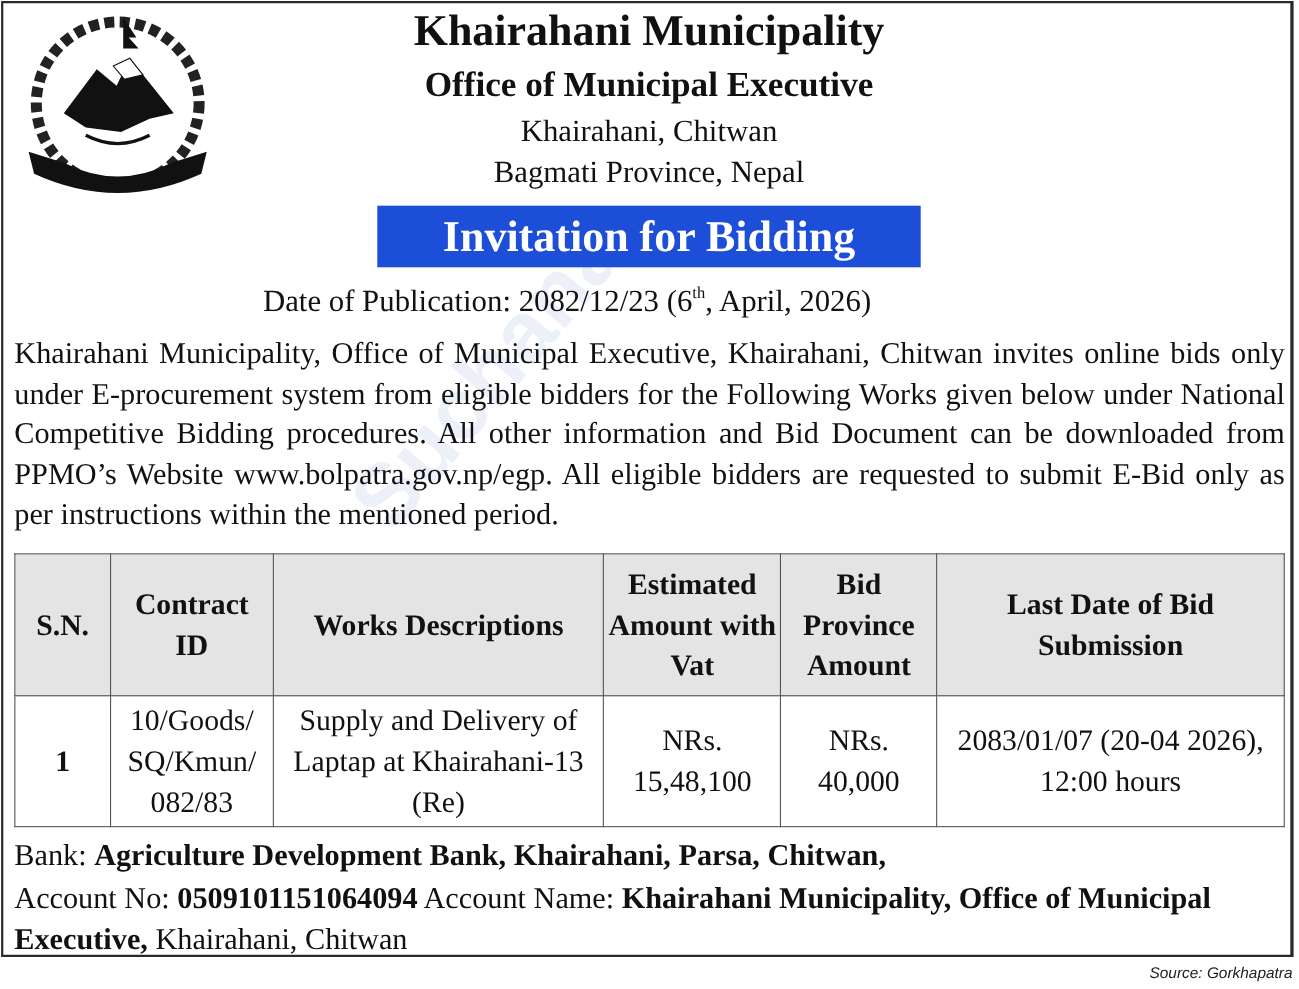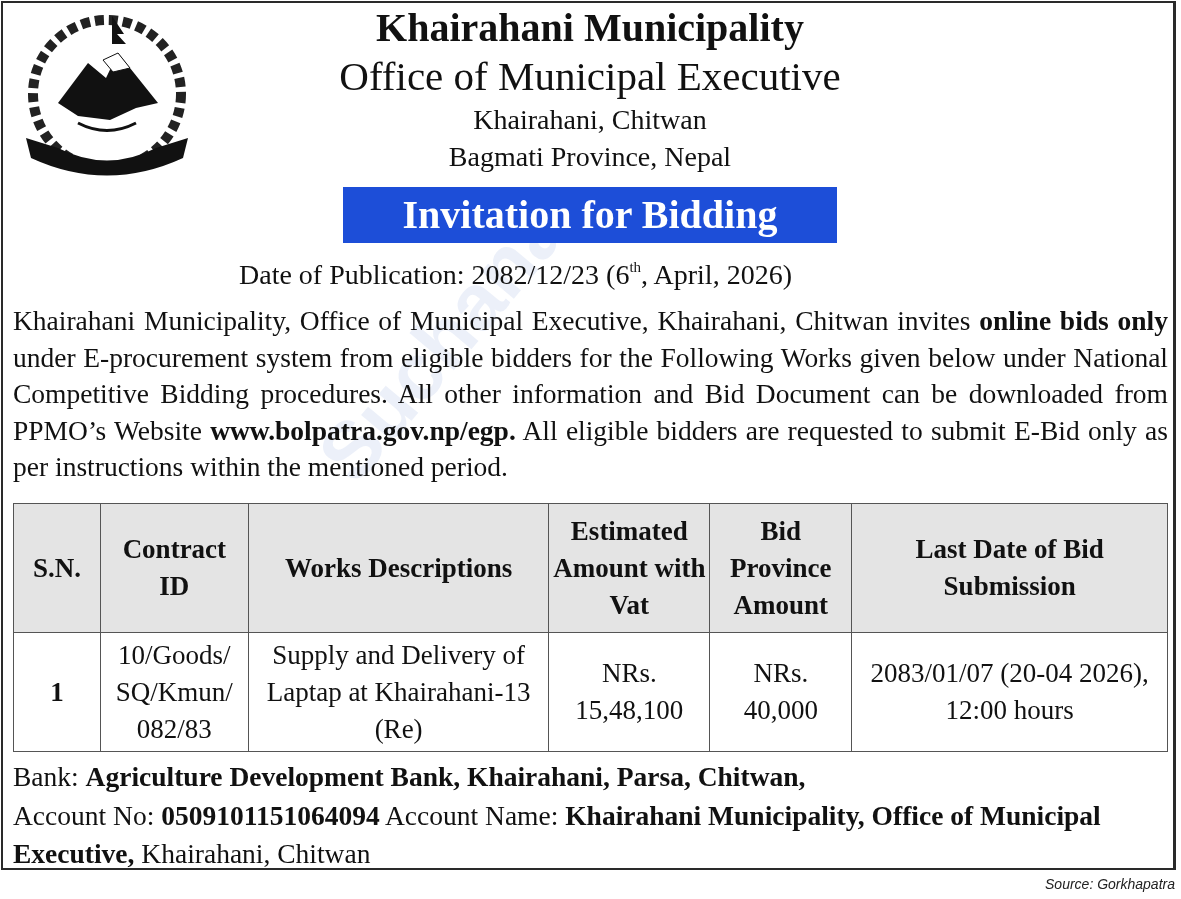--- a/index.html
+++ b/index.html
@@ -6,29 +6,29 @@
   body { width:1181px; height:899px; position:relative; overflow:hidden;
          font-family:"Liberation Serif", "DejaVu Serif", serif; color:#111; }
   .frame { position:absolute; left:1px; top:1px; width:1175px; height:869px;
            border:2px solid #2a2a2a; border-left-width:2px; border-right-width:3px; box-sizing:border-box; background:#fff; }
   .watermark { position:absolute; left:300px; top:440px; font-family:"Liberation Sans", sans-serif;
                font-size:80px; font-weight:bold; color:rgba(70,110,200,0.10);
                transform:rotate(-50deg); transform-origin:left top; pointer-events:none; }
   .logo { position:absolute; left:18px; top:8px; width:178px; height:178px; }
   .header { position:absolute; left:250px; top:4px; width:680px; text-align:center; }
   .h1 { font-size:40px; font-weight:bold; line-height:47px; margin:0; }
-  .h2 { font-size:41px; font-weight:normal; line-height:50px; margin:0; }
+  .h2 { font-size:32px; font-weight:bold; line-height:50px; margin:0; }
   .sub { font-size:28px; line-height:37px; }
   .banner { position:absolute; left:343px; top:187px; width:494px; height:56px;
             background:#1d4ed8; color:#fff; font-size:40px; font-weight:bold; text-align:center; line-height:56px; }
   .pubdate { position:absolute; left:0; width:1031px; top:257px; text-align:center; font-size:28px; line-height:36px; }
   .pubdate sup { font-size:15px; vertical-align:top; line-height:20px; }
   .body-para { position:absolute; left:13px; top:303px; width:1155px; font-size:27.5px; line-height:36.5px;
                text-align:justify; text-align-last:left; }
-  .body-para b { font-weight:bold; }
+  .body-para b { font-weight:normal; }
   table.bids { position:absolute; left:13px; top:503px; width:1155px; border-collapse:collapse; font-size:27px; }
   table.bids th, table.bids td { border:1.5px solid #555; text-align:center; vertical-align:middle; padding:0 3px; }
   table.bids th { background:#e4e4e4; font-weight:bold; line-height:37px; height:128px; }
   table.bids td { line-height:37px; height:110px; }
   td.left { text-align:left; }
   .bank { position:absolute; left:13px; top:758px; width:1155px; font-size:27.5px; line-height:38.5px; }
   .source { position:absolute; right:6px; top:876px; font-family:"Liberation Sans", sans-serif;
             font-style:italic; font-size:14px; color:#222; }
 </style>
 </head>

